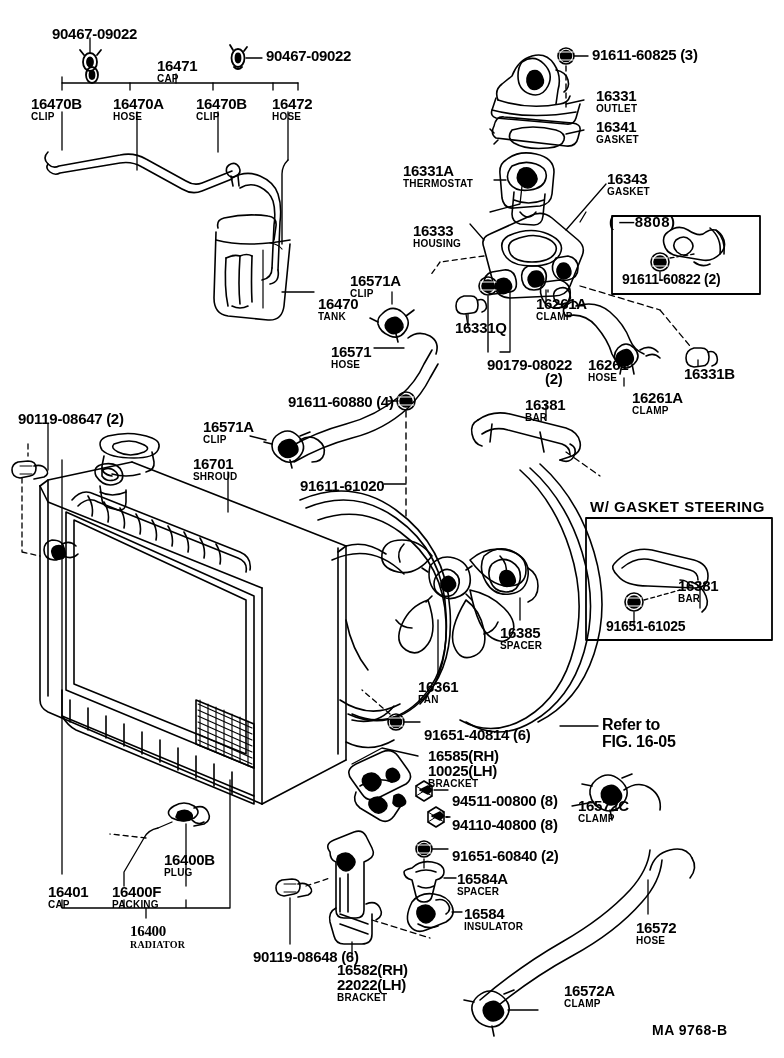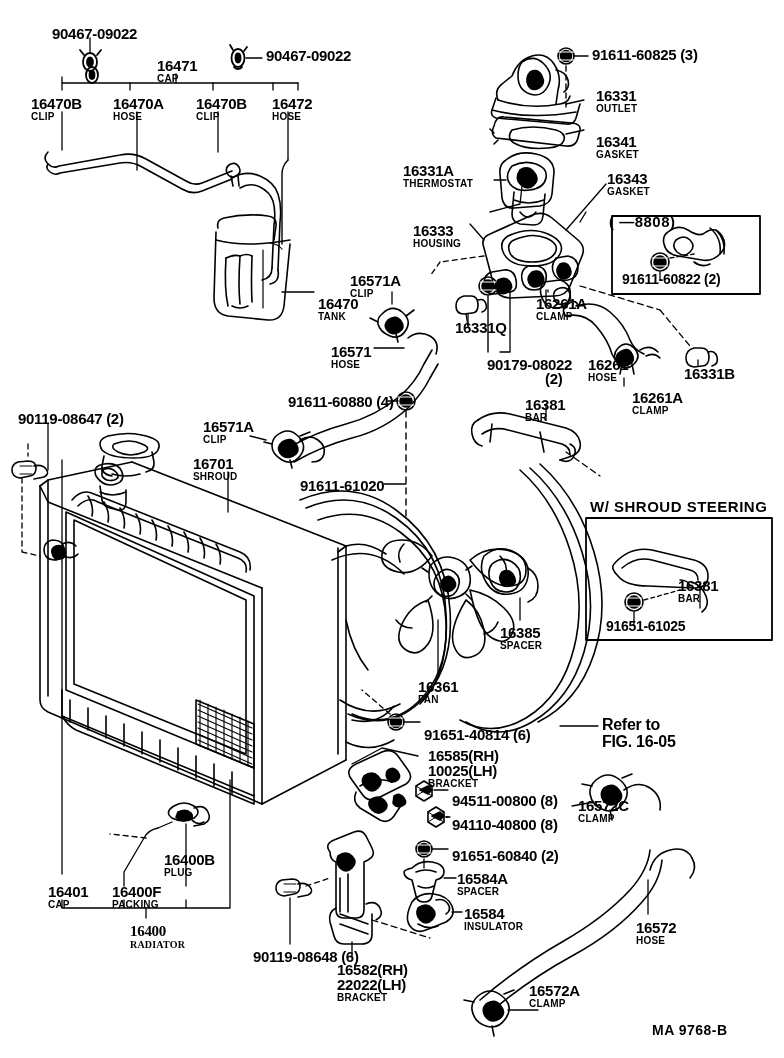--- a/index.html
+++ b/index.html
@@ -433,21 +433,21 @@
         <div class="pn">16472</div>
         <div class="sub">HOSE</div>
       </div>
       <div class="lbl" style="left: 592px; top: 47px;">
         <div class="pn">91611-60825 (3)</div>
       </div>
       <div class="lbl" style="left: 596px; top: 88px;">
         <div class="pn">16331</div>
         <div class="sub">OUTLET</div>
       </div>
-      <div class="lbl" style="left: 596px; top: 119px; margin-top: 15px;">
+      <div class="lbl" style="left: 596px; top: 119px;">
         <div class="pn">16341</div>
         <div class="sub">GASKET</div>
       </div>
       <div class="lbl" style="left: 403px; top: 163px;">
         <div class="pn">16331A</div>
         <div class="sub">THERMOSTAT</div>
       </div>
       <div class="lbl" style="left: 607px; top: 171px;">
         <div class="pn">16343</div>
         <div class="sub">GASKET</div>
@@ -549,21 +549,21 @@
         <div class="sub">INSULATOR</div>
       </div>
       <div class="lbl" style="left: 578px; top: 798px;">
         <div class="pn">16572C</div>
         <div class="sub">CLAMP</div>
       </div>
       <div class="lbl" style="left: 636px; top: 920px;">
         <div class="pn">16572</div>
         <div class="sub">HOSE</div>
       </div>
-      <div class="lbl" style="left: 529px; top: 983px;">
+      <div class="lbl" style="left: 564px; top: 983px;">
         <div class="pn">16572A</div>
         <div class="sub">CLAMP</div>
       </div>
       <div class="lbl" style="left: 337px; top: 962px;">
         <div class="pn">16582(RH)</div>
       </div>
       <div class="lbl" style="left: 337px; top: 977px;">
         <div class="pn">22022(LH)</div>
         <div class="sub">BRACKET</div>
       </div>
@@ -581,21 +581,21 @@
       <div class="lbl" style="left: 112px; top: 884px;">
         <div class="pn">16400F</div>
         <div class="sub">PACKING</div>
       </div>
       <div class="lbl" style="left: 130px; top: 924px; font-family: Liberation Serif, serif;">
         <div class="pn">16400</div>
         <div class="sub">RADIATOR</div>
       </div>
     </div>
 
-<div class="lbl insethdr" style="left:590px;top:498px;">W/ SHROUD STEERING</div>
+<div class="lbl insethdr" style="left:590px;top:498px;">W/ GASKET STEERING</div>
 <div class="lbl pn" style="left:678px;top:578px;">16381</div>
 <div class="lbl sub" style="left:678px;top:593px;">BAR</div>
 <div class="lbl pn-sm" style="left:606px;top:619px;">91651-61025</div>
 
 <div class="lbl insethdr" style="left:609px;top:213px;">(        —8808)</div>
 <div class="lbl pn-sm" style="left:622px;top:272px;">91611-60822 (2)</div>
 
 <div class="lbl refer" style="left:602px;top:716px;">Refer to</div>
 <div class="lbl refer" style="left:602px;top:733px;">FIG. 16-05</div>
 

